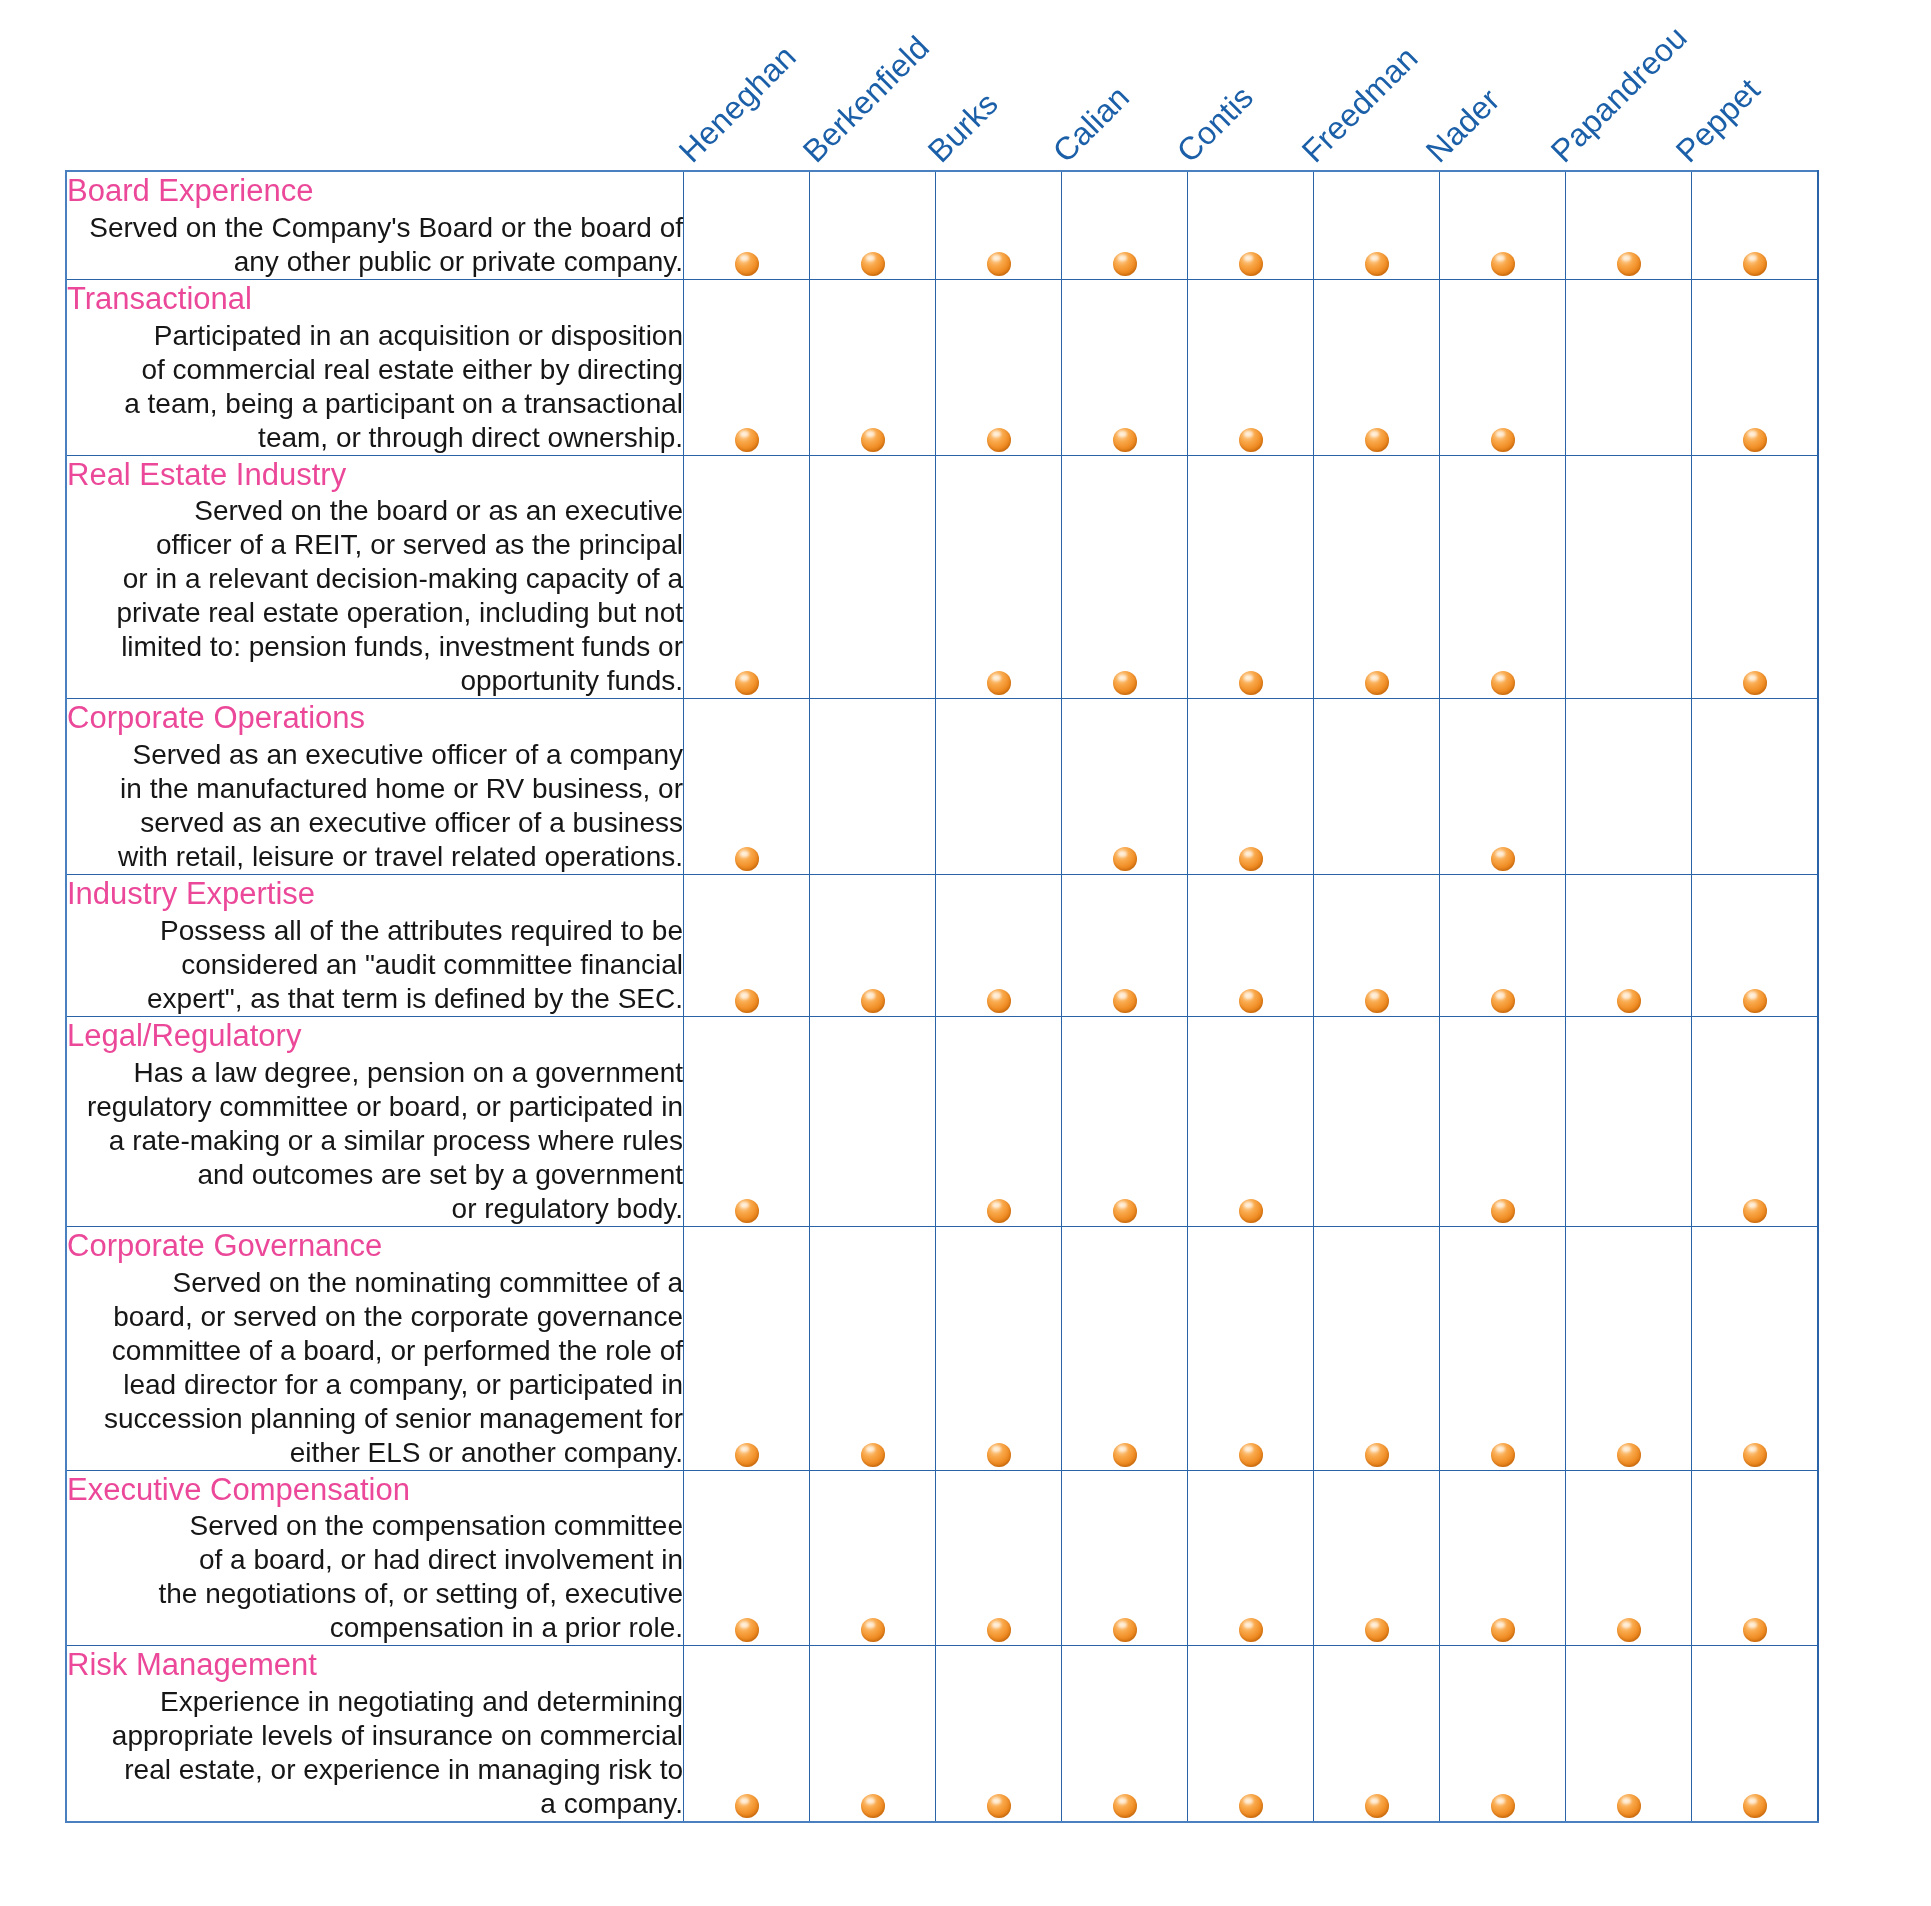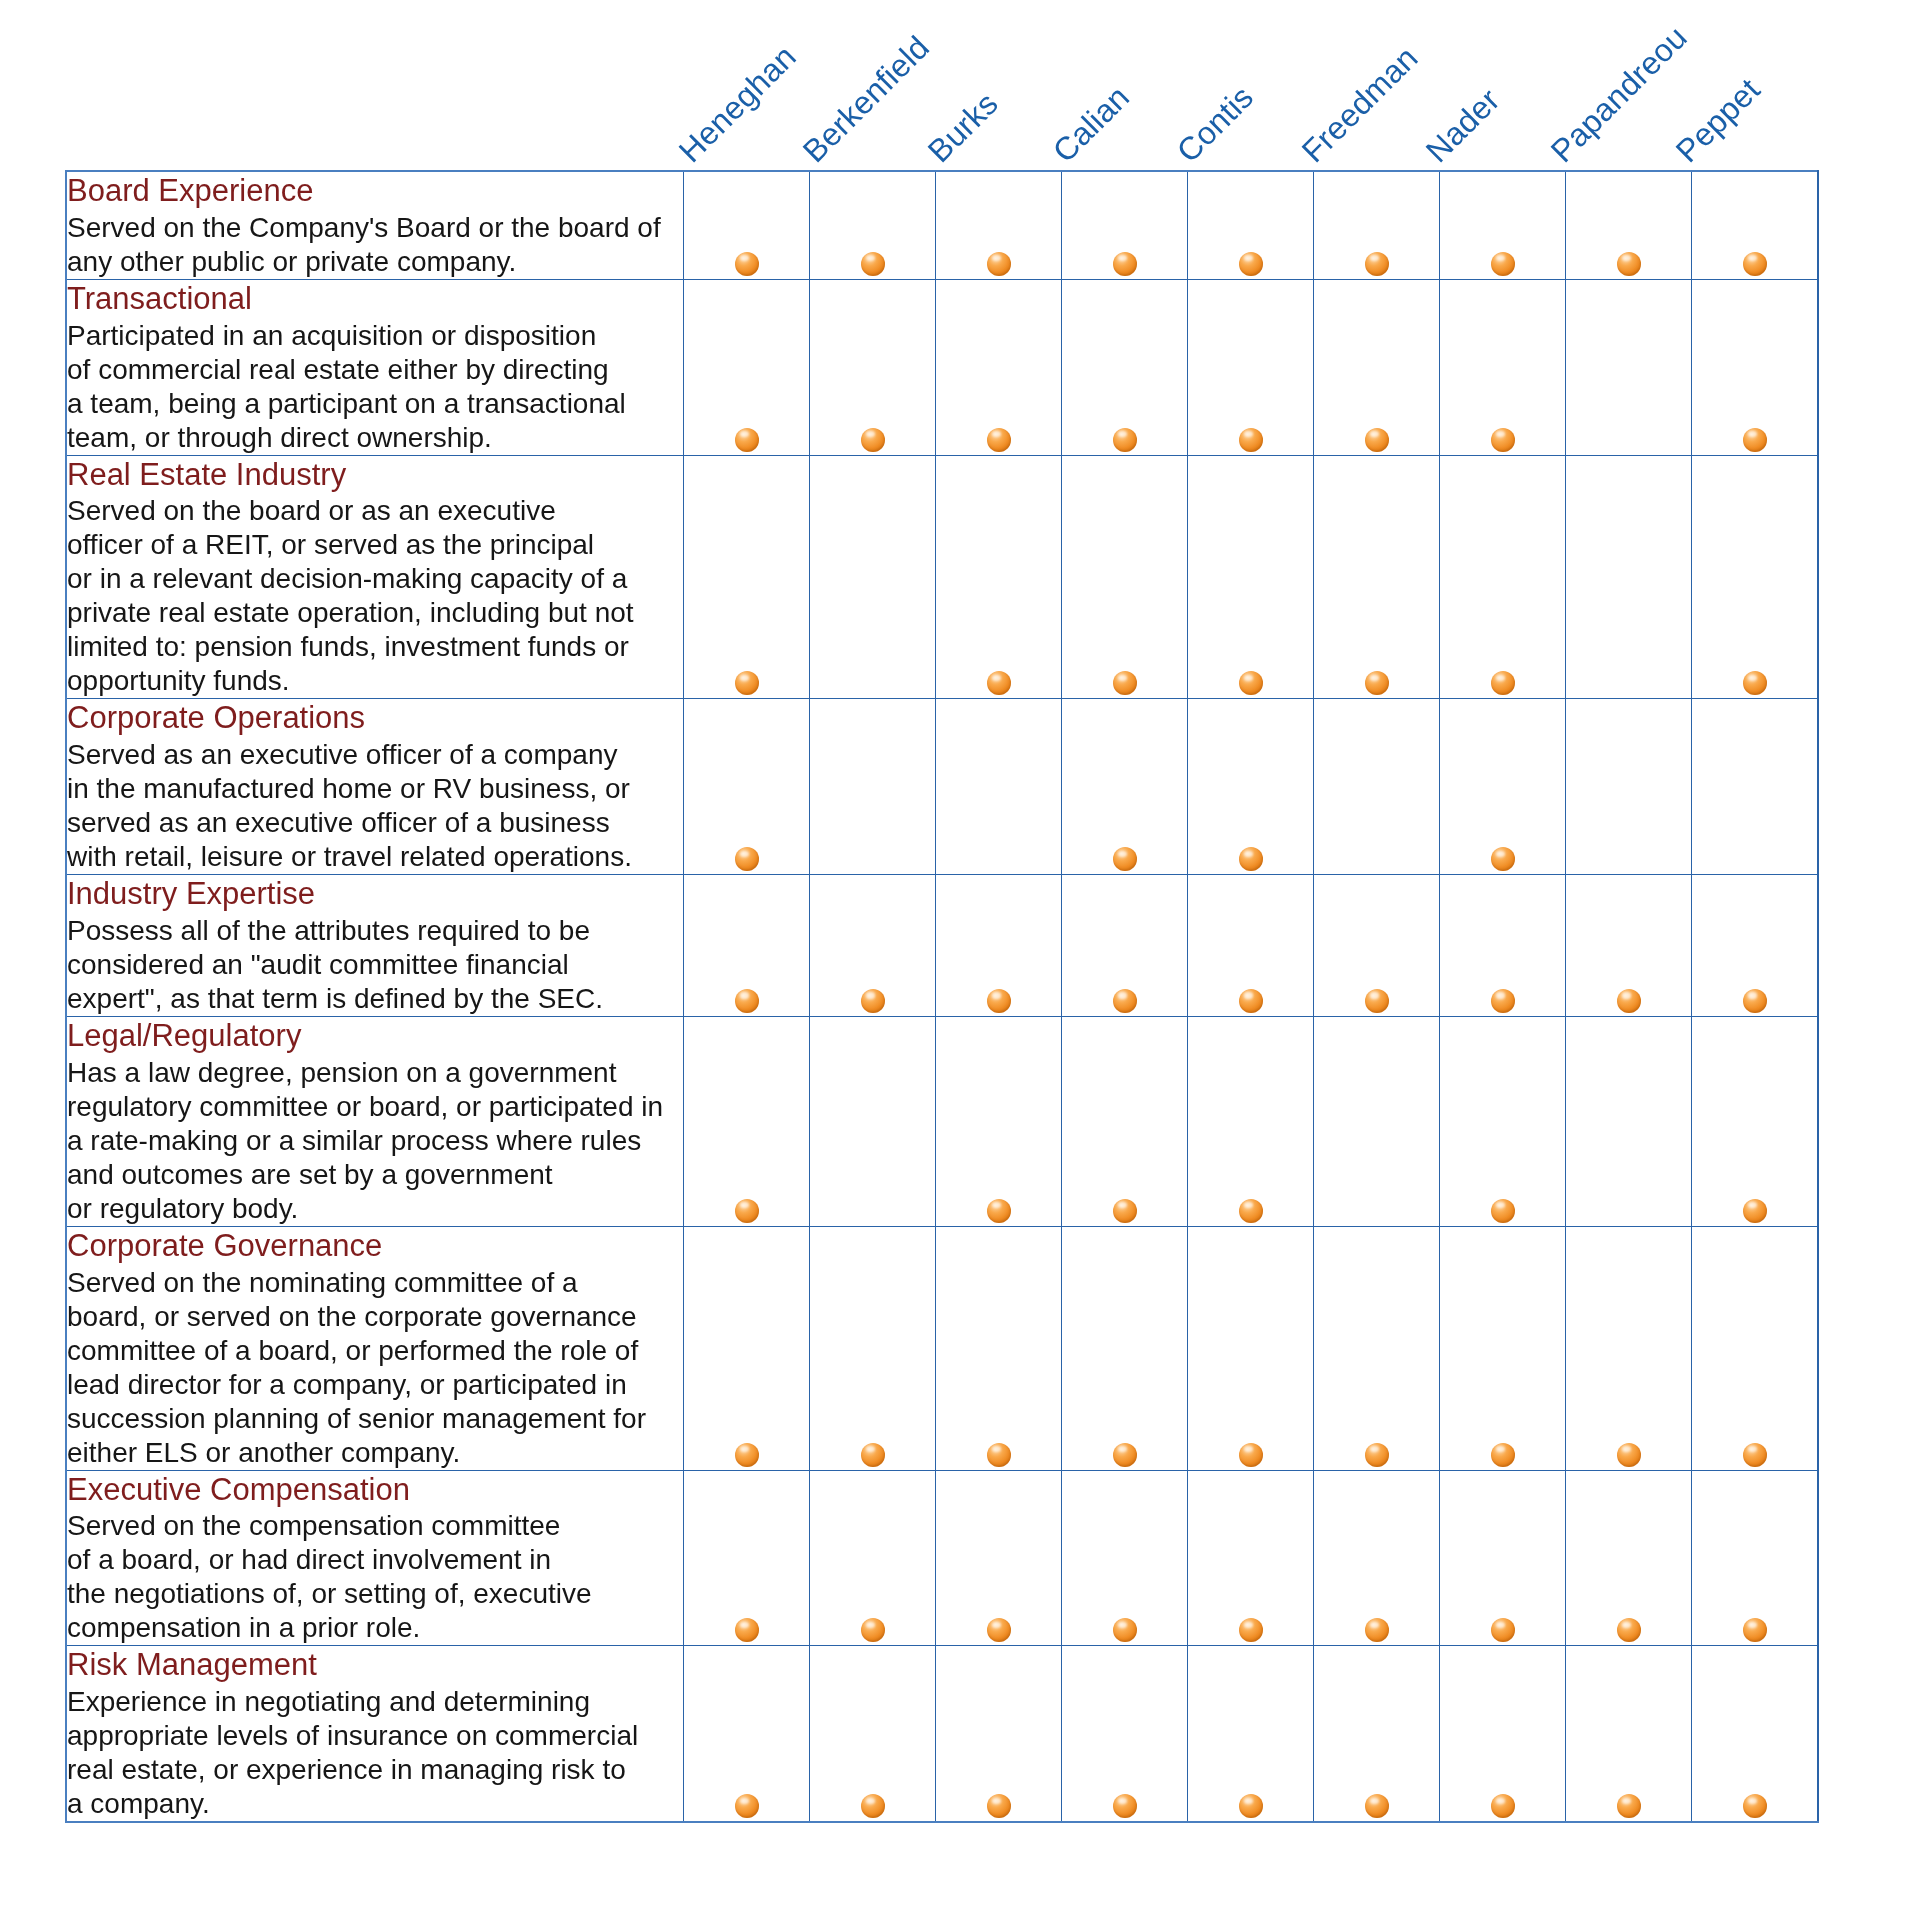--- a/index.html
+++ b/index.html
@@ -67,31 +67,32 @@
     padding: 7.5px 11.6px 10px 11.6px;
   }
   td.mark-cell {
     width: 125px;
     text-align: center;
     vertical-align: bottom;
     padding-bottom: 10px;
   }
 
   .cat-title {
-    color: #7f1d1d;
+    color: #ec4899;
     font-size: 31px;
     line-height: 38px;
     margin-bottom: 0.8px;
     white-space: nowrap;
   }
   .cat-desc {
     color: #161616;
     font-size: 28px;
     line-height: 34px;
     white-space: pre-line;
+    text-align: right;
   }
 
   
   .bead {
     display: inline-block;
     width: 24px;
     height: 24px;
     border-radius: 50%;
     background:
       radial-gradient(circle at 36% 27%, #ffd9a8 0%, #f9a84a 32%, #ef8b22 62%, #e07b12 85%, #d0710d 100%);

